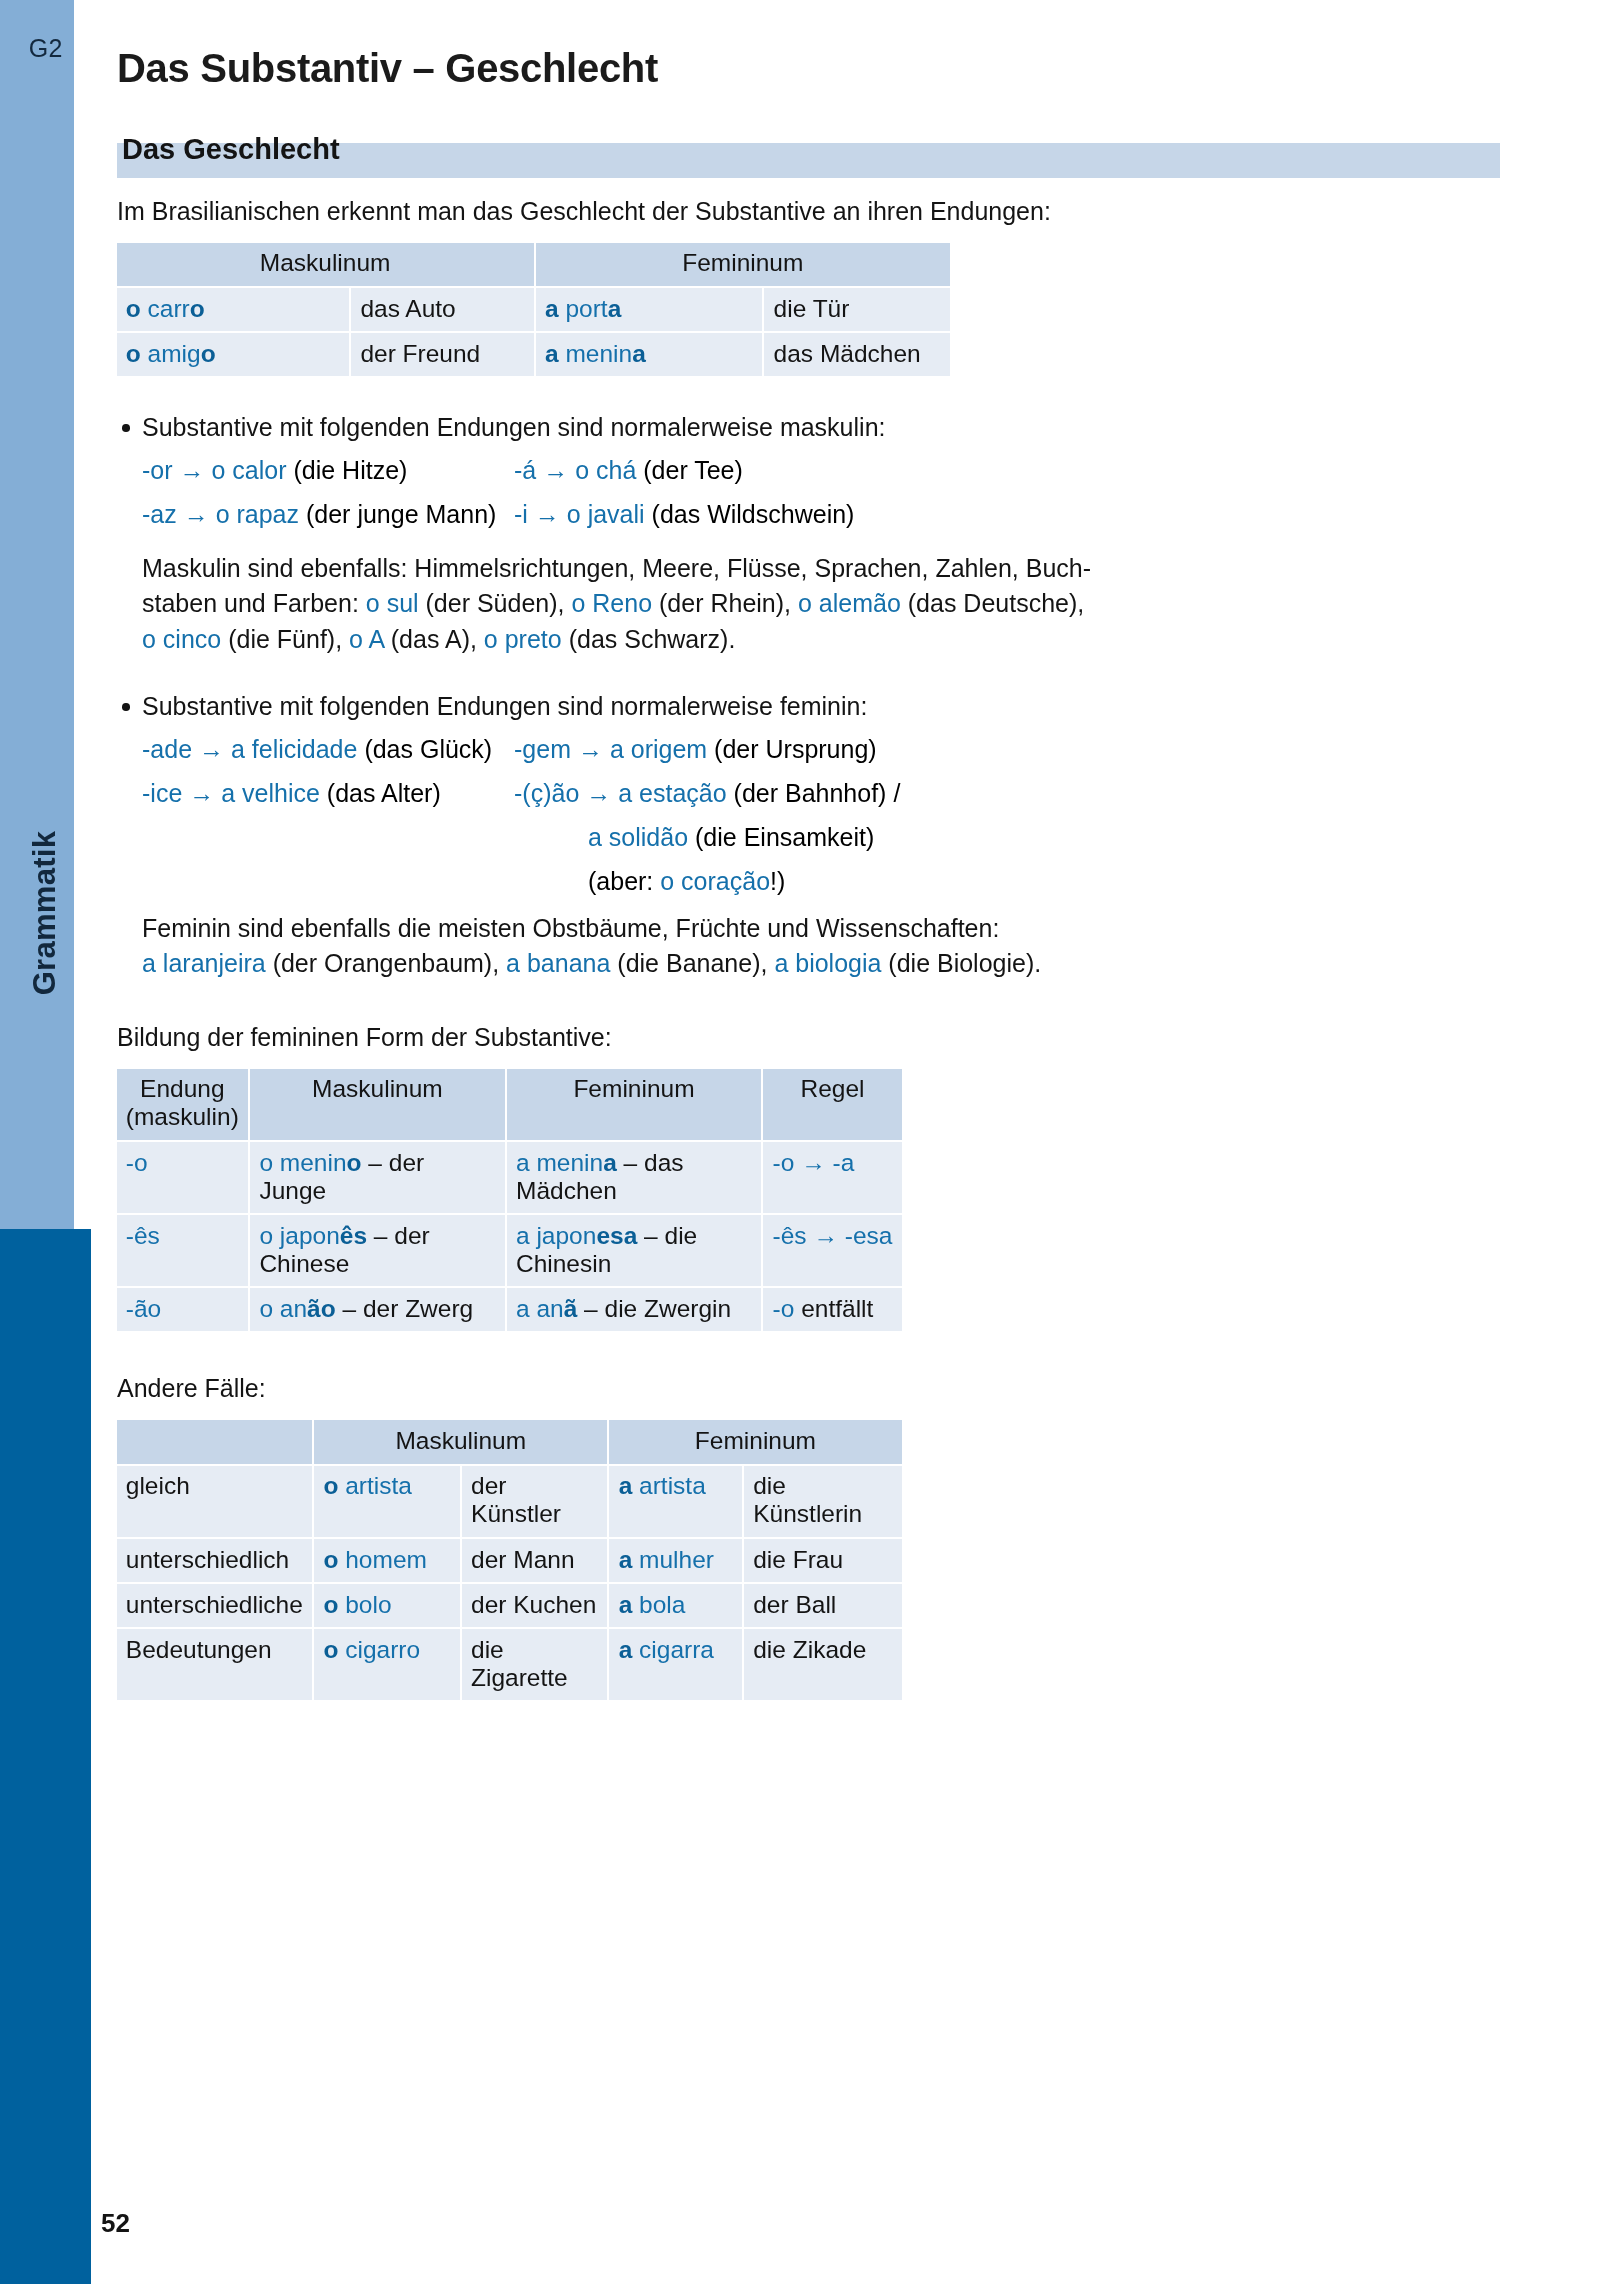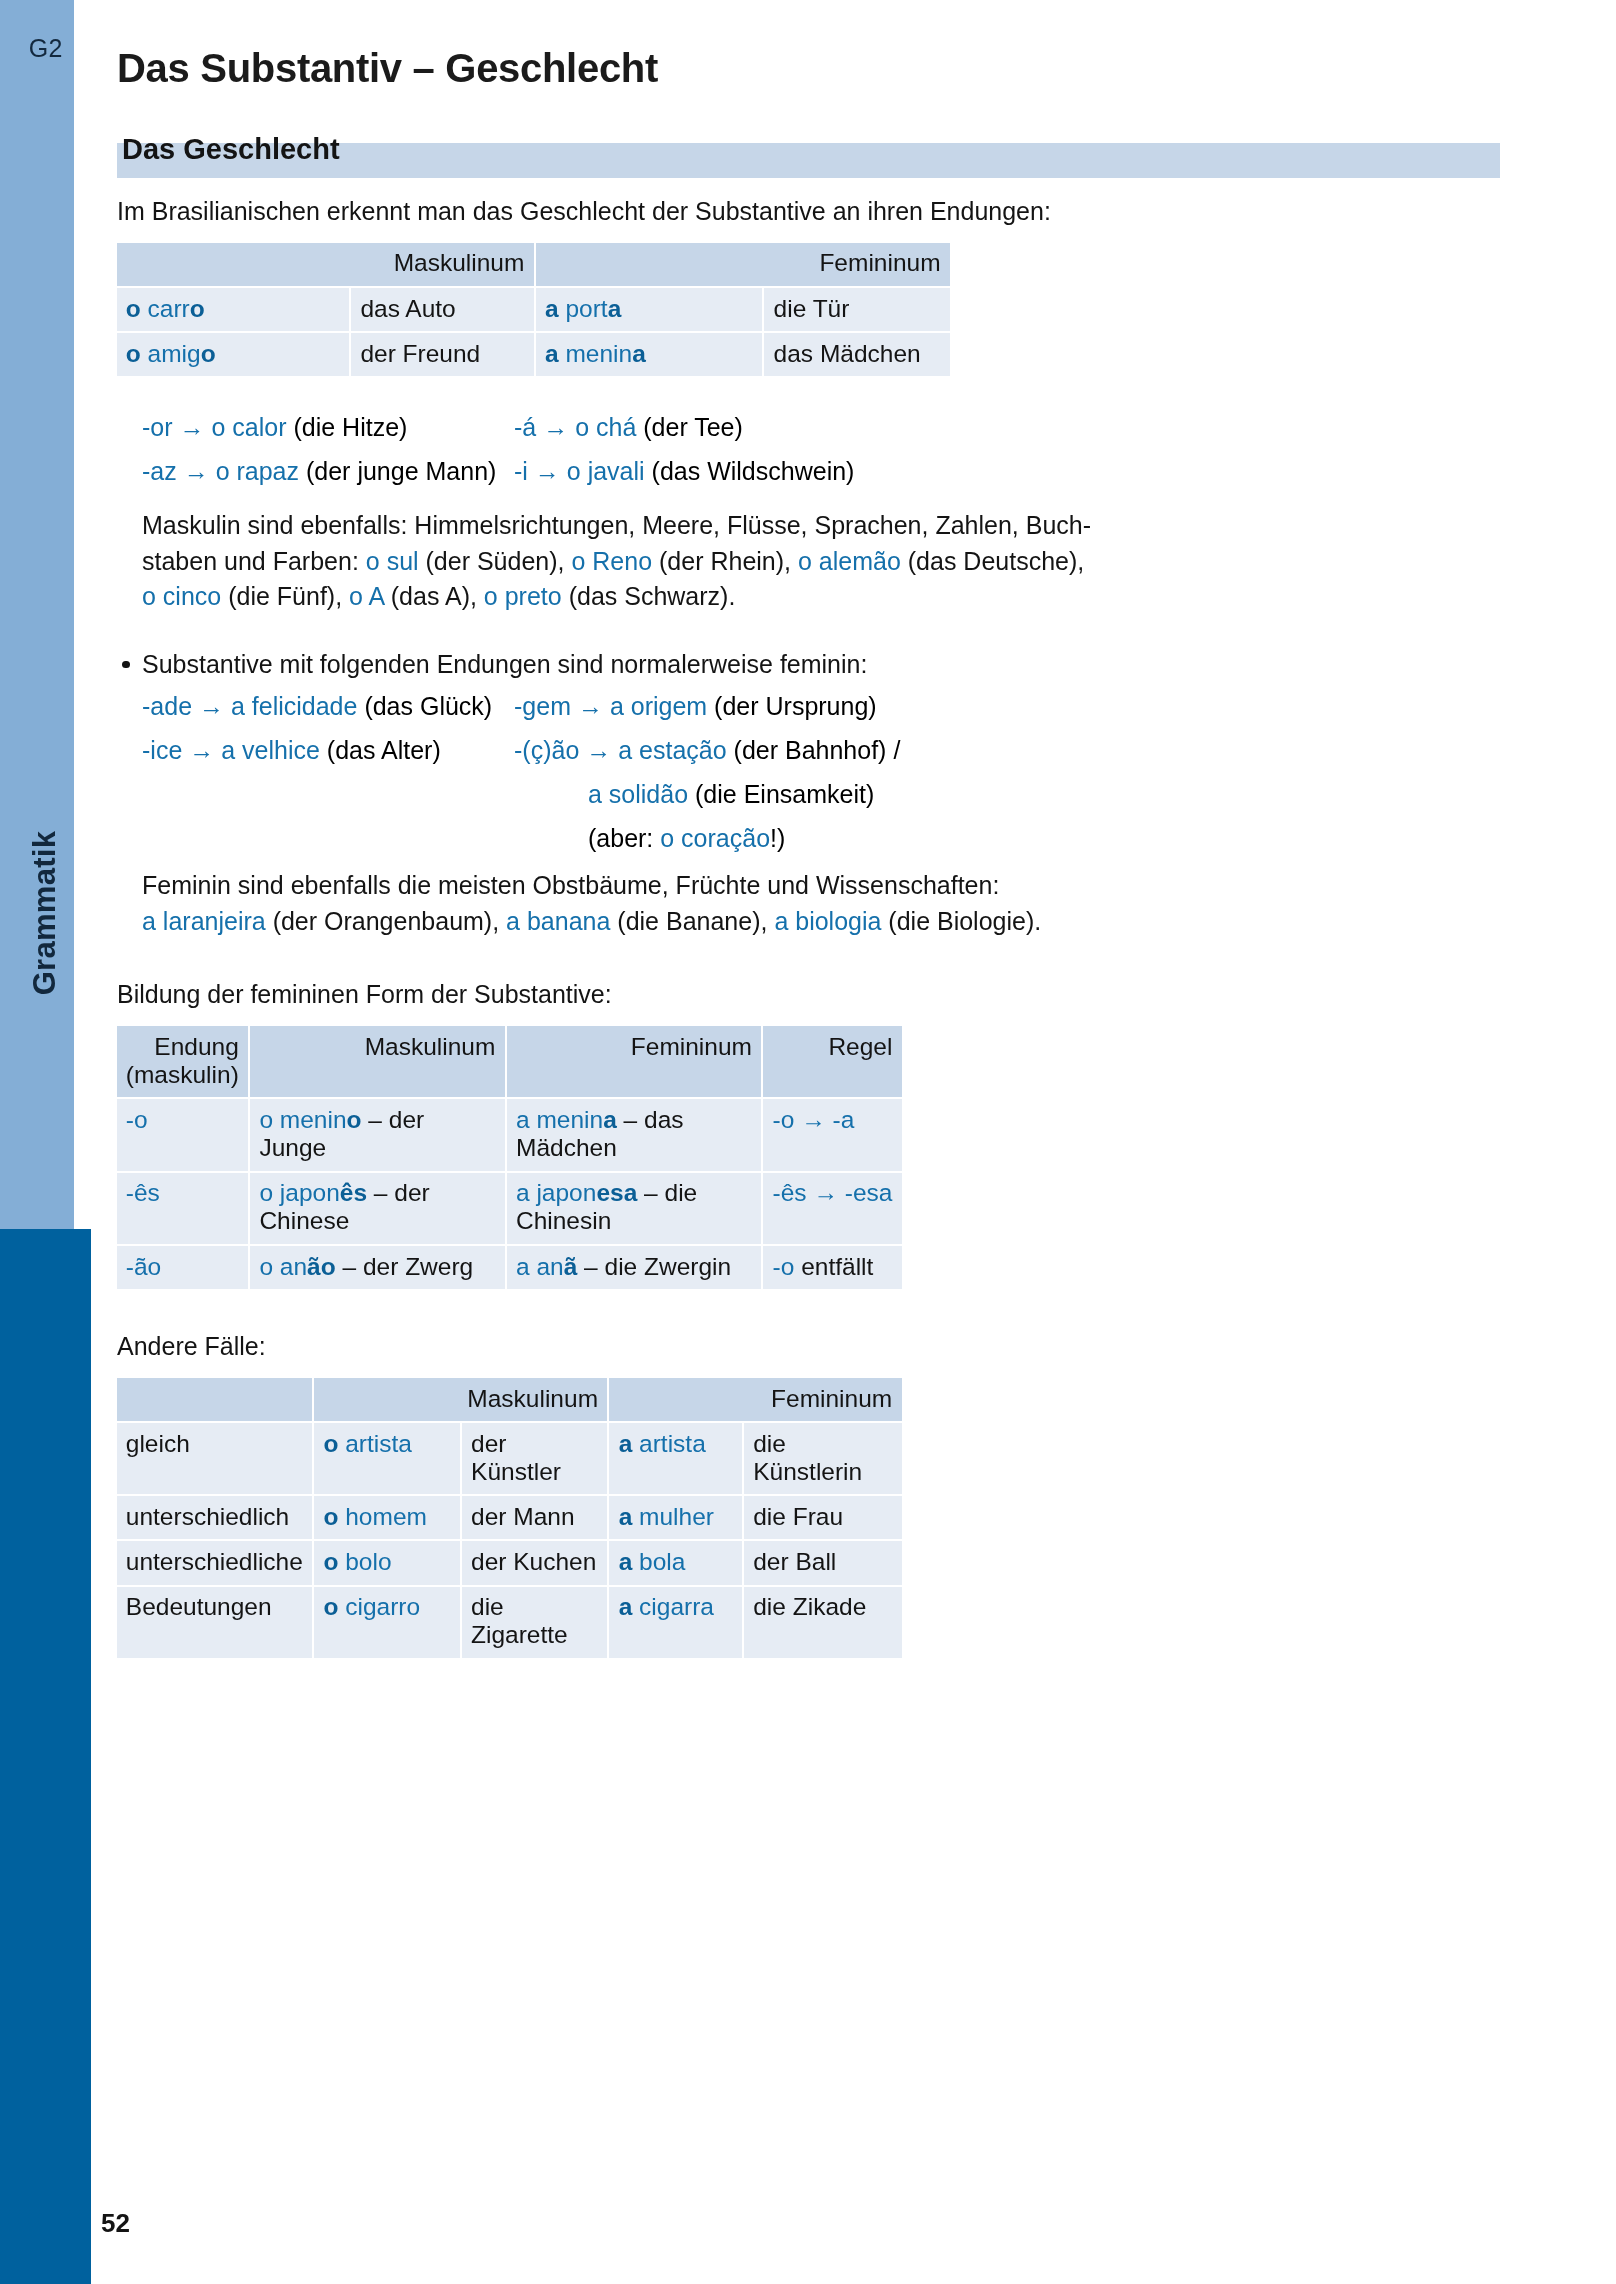--- a/index.html
+++ b/index.html
@@ -101,21 +101,21 @@
   
   table.g {
     border-collapse: separate;
     border-spacing: 2.5px 2.5px;
     margin-left: -2.5px;
     font-size: 24.5px;
     color: #141414;
   }
   table.g th {
     background: #c6d6e8;
-    text-align: right;
+    text-align: center;
     font-weight: normal;
     padding: 6.8px 9.3px 8.4px 9.3px;
     vertical-align: top;
   }
   table.g td {
     background: #e6ecf4;
     text-align: left;
     padding: 6.8px 9.3px 8.4px 9.3px;
     vertical-align: top;
   }
@@ -242,20 +242,24 @@
       <tr>
         <td class="c1"><span class="pt"><b>o</b><span> amig</span><b>o</b></span></td>
         <td class="c2">der Freund</td>
         <td class="c3"><span class="pt"><b>a</b><span> menin</span><b>a</b></span></td>
         <td class="c4">das Mädchen</td>
       </tr>
     </tbody>
       </table>
 
     <div class="bullets">
+      <div class="bullet-row">
+        <span class="dot"></span>
+        <span>Substantive mit folgenden Endungen sind normalerweise maskulin:</span>
+      </div>
 
       <div class="pair-list">
         <div class="prow">
           <div class="pcol">
             <span class="pt">-or</span>
             <span class="arrow">→</span>
             <span class="pt">o calor</span>
             <span>(die Hitze)</span>
           </div>
           <div class="pcol">

